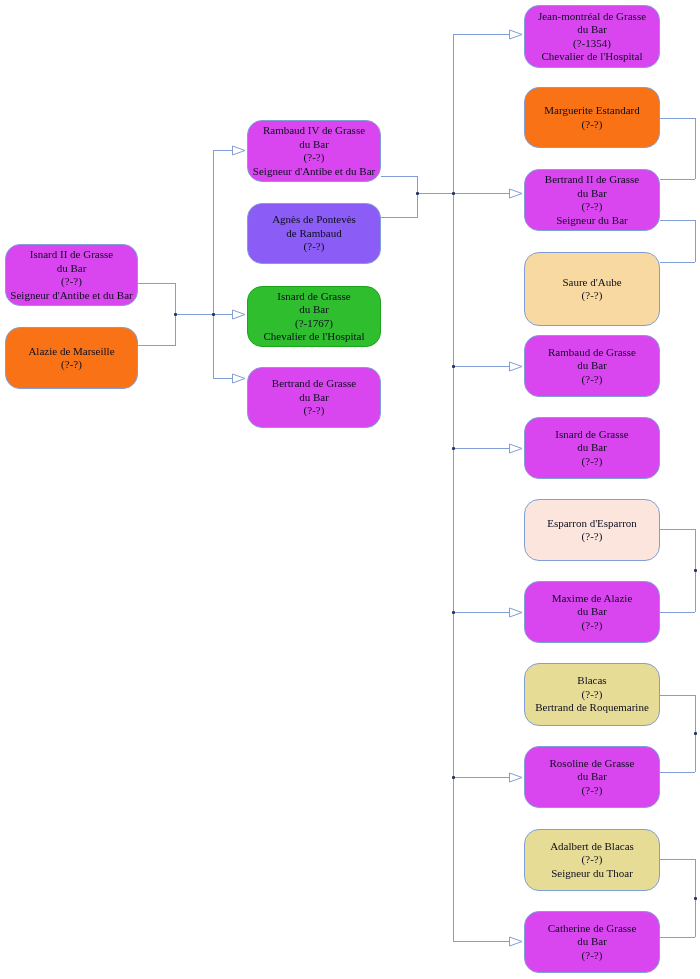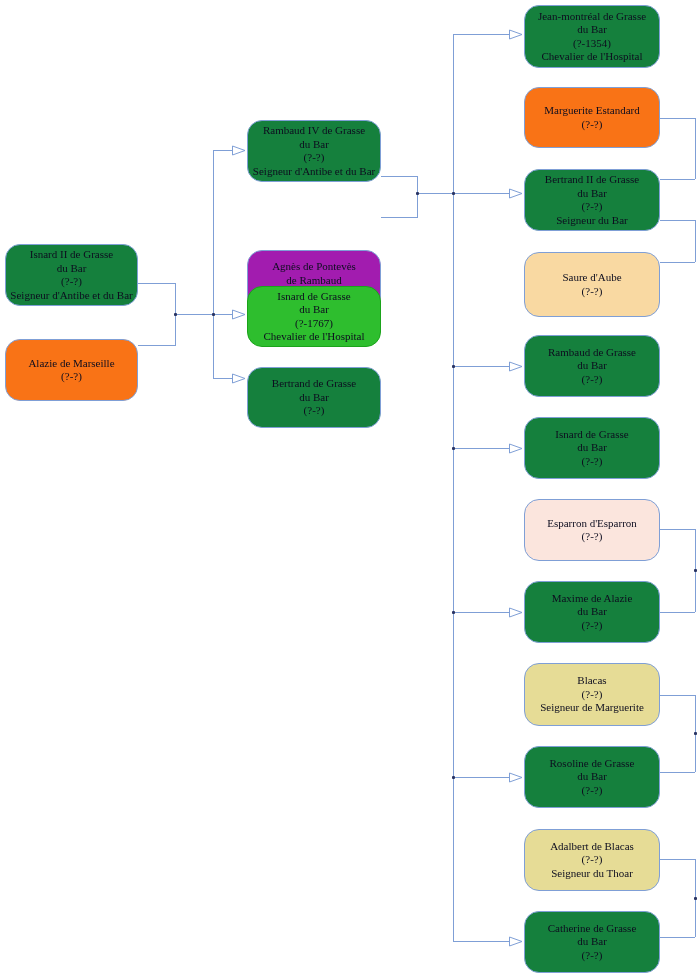--- a/index.html
+++ b/index.html
@@ -1,44 +1,44 @@
 <!DOCTYPE html>
 <html><head>
 <meta charset="utf-8">
 <style>
   html,body{margin:0;padding:0;background:#ffffff;}
   #canvas{position:relative;width:700px;height:979px;background:#ffffff;overflow:hidden;
           font-family:"Liberation Serif", serif;}
   .box{position:absolute;box-sizing:border-box;border:1px solid #7f9fd6;border-radius:15px;
        display:flex;flex-direction:column;justify-content:center;align-items:center;
        text-align:center;font-size:11px;line-height:13.5px;color:#0d0d1f;padding:3px;cursor:pointer;}
-  .green{background:#15803d;align-items:center;}
+  .green{background:#d946ef;align-items:center;}
   .darkgreen{background:#2ebe2e;border-color:#1ba31b;}
   .peach{background:#f97316;}
-  .cream{background:#a21caf;margin-top:47px;}
+  .cream{background:#8b5cf6;}
   .orange{background:#f9d9a2;}
   .pink{background:#fbe5dd;}
   .khaki{background:#e6dc96;}
   .h{position:absolute;height:1px;background:#7f9fd6;}
   .v{position:absolute;width:1px;background:#7f9fd6;}
   .dot{position:absolute;width:3px;height:3px;background:#2a3564;border-radius:1px;margin:-1px 0 0 -1px;}
   .arr{position:absolute;width:15px;height:11px;}
 </style>
 </head>
 <body>
 
 <div id="canvas">
 
   <div class="box green" style="left:5px;top:244px;width:133px;height:62px">
     <div>Isnard II de Grasse</div>
     <div>du Bar</div>
     <div>(?-?)</div>
     <div>Seigneur d'Antibe et du Bar</div>
   </div>
-  <div class="box peach" style="left:5px;top:339px;width:133px;height:62px">
+  <div class="box peach" style="left:5px;top:327px;width:133px;height:62px">
     <div>Alazie de Marseille</div>
     <div>(?-?)</div>
   </div>
 
   <div class="box green" style="left:247px;top:120px;width:134px;height:62px">
     <div>Rambaud IV de Grasse</div>
     <div>du Bar</div>
     <div>(?-?)</div>
     <div>Seigneur d'Antibe et du Bar</div>
   </div>
@@ -68,21 +68,21 @@
   <div class="box peach" style="left:524px;top:87px;width:136px;height:61px">
     <div>Marguerite Estandard</div>
     <div>(?-?)</div>
   </div>
   <div class="box green" style="left:524px;top:169px;width:136px;height:62px">
     <div>Bertrand II de Grasse</div>
     <div>du Bar</div>
     <div>(?-?)</div>
     <div>Seigneur du Bar</div>
   </div>
-  <div class="box orange" style="left:524px;top:252px;width:136px;height:65px">
+  <div class="box orange" style="left:524px;top:252px;width:136px;height:74px">
     <div>Saure d'Aube</div>
     <div>(?-?)</div>
   </div>
   <div class="box green" style="left:524px;top:335px;width:136px;height:62px">
     <div>Rambaud de Grasse</div>
     <div>du Bar</div>
     <div>(?-?)</div>
   </div>
   <div class="box green" style="left:524px;top:417px;width:136px;height:62px">
     <div>Isnard de Grasse</div>
@@ -94,21 +94,21 @@
     <div>(?-?)</div>
   </div>
   <div class="box green" style="left:524px;top:581px;width:136px;height:62px">
     <div>Maxime de Alazie</div>
     <div>du Bar</div>
     <div>(?-?)</div>
   </div>
   <div class="box khaki" style="left:524px;top:663px;width:136px;height:63px">
     <div>Blacas</div>
     <div>(?-?)</div>
-    <div>Seigneur de Marguerite</div>
+    <div>Bertrand de Roquemarine</div>
   </div>
   <div class="box green" style="left:524px;top:746px;width:136px;height:62px">
     <div>Rosoline de Grasse</div>
     <div>du Bar</div>
     <div>(?-?)</div>
   </div>
   <div class="box khaki" style="left:524px;top:829px;width:136px;height:62px">
     <div>Adalbert de Blacas</div>
     <div>(?-?)</div>
     <div>Seigneur du Thoar</div>

